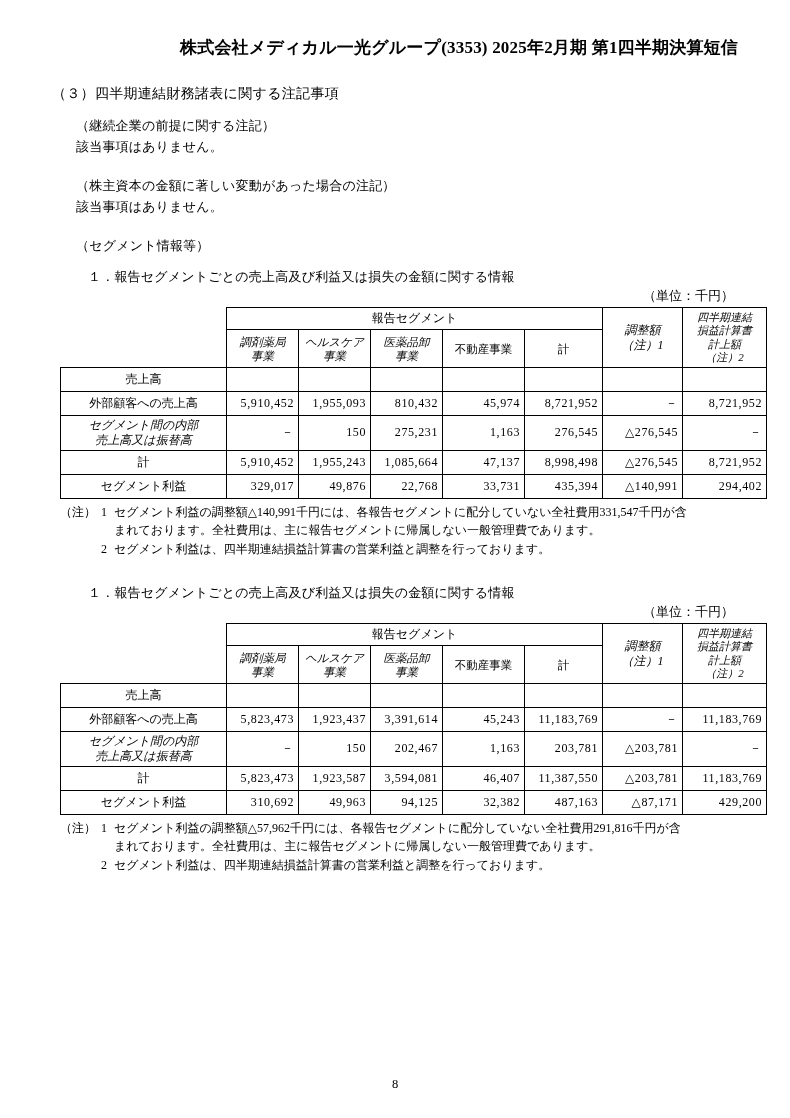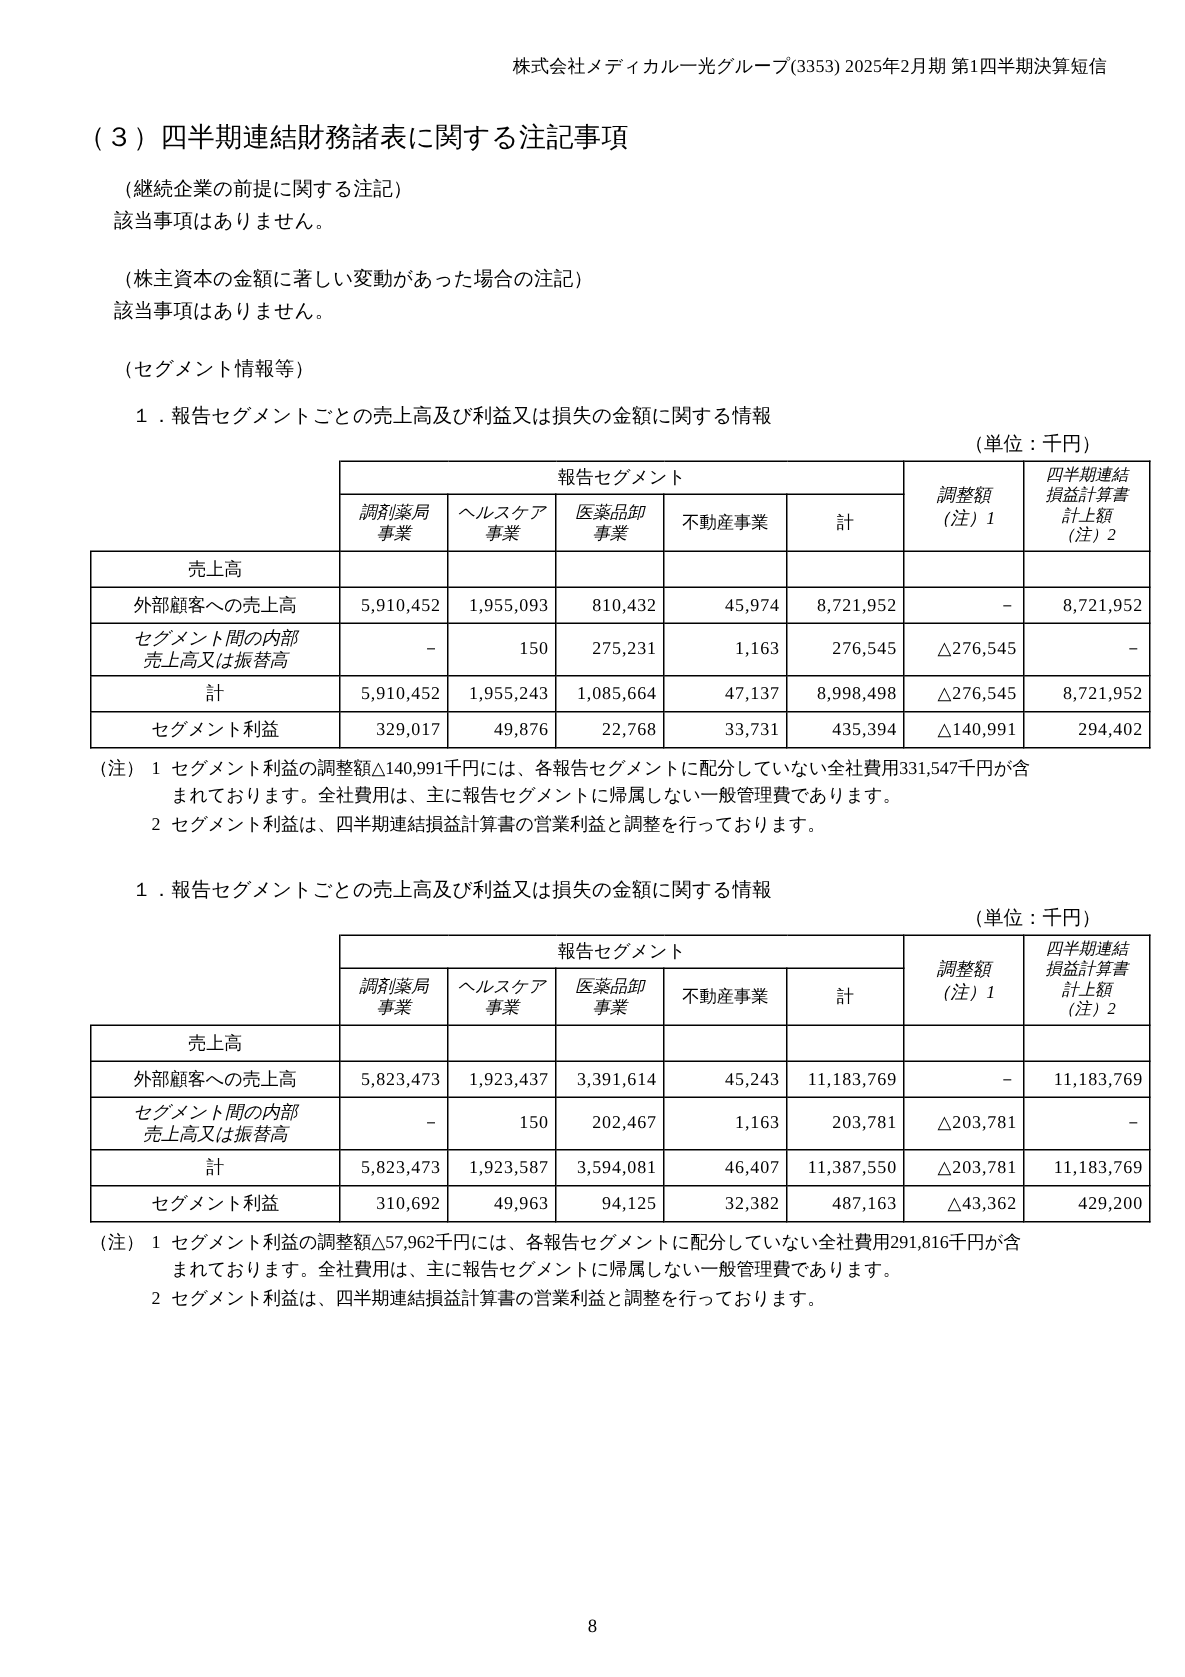--- a/index.html
+++ b/index.html
@@ -15,27 +15,28 @@
     position: relative;
     width: 790px;
     height: 1118px;
     box-sizing: border-box;
     padding: 30px 52px 0 52px;
     background: #fff;
     overflow: hidden;
   }
   .header {
     text-align: right;
-    font-size: 12px;
+    font-size: 17px;
     letter-spacing: 0.2px;
     margin-top: 6px;
     margin-bottom: 26px;
+    font-weight: bold;
   }
   .sec-title {
-    font-size: 18px;
+    font-size: 14px;
     margin: 0 0 12px 0;
     letter-spacing: 0.3px;
   }
   .ind1 { padding-left: 24px; }
   .ind2 { padding-left: 36px; }
   .line {
     font-size: 13px;
     line-height: 1.62;
     letter-spacing: 0.2px;
   }
@@ -343,21 +344,21 @@
           <td class="c-num">11,183,769</td>
         </tr>
 
         <tr class="cell-h">
           <td class="c-label rowlabel-pad">セグメント利益</td>
           <td class="c-num">310,692</td>
           <td class="c-num">49,963</td>
           <td class="c-num">94,125</td>
           <td class="c-num">32,382</td>
           <td class="c-num">487,163</td>
-          <td class="c-num">△43,362</td>
+          <td class="c-num">△87,171</td>
           <td class="c-num">429,200</td>
         </tr>
       </tbody>
     </table>
 
     <div class="notes">
       <div class="note-row">
         <div class="note-mark">（注）</div>
         <div class="note-num">1</div>
         <div class="note-body">セグメント利益の調整額△57,962千円には、各報告セグメントに配分していない全社費用291,816千円が含</div>

